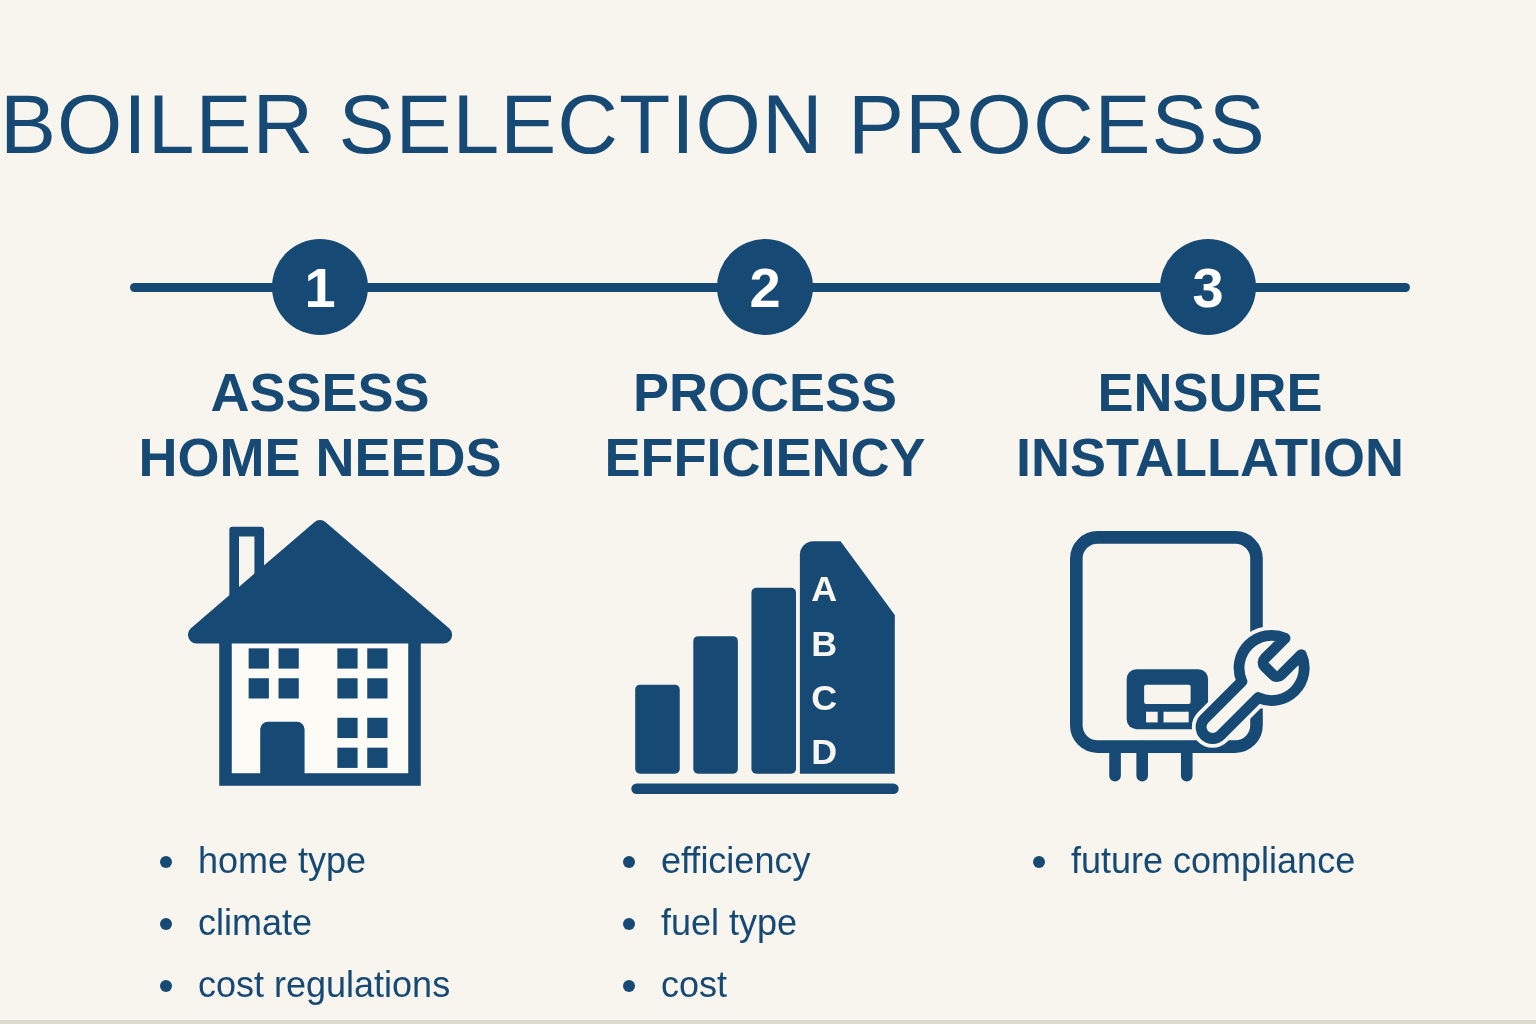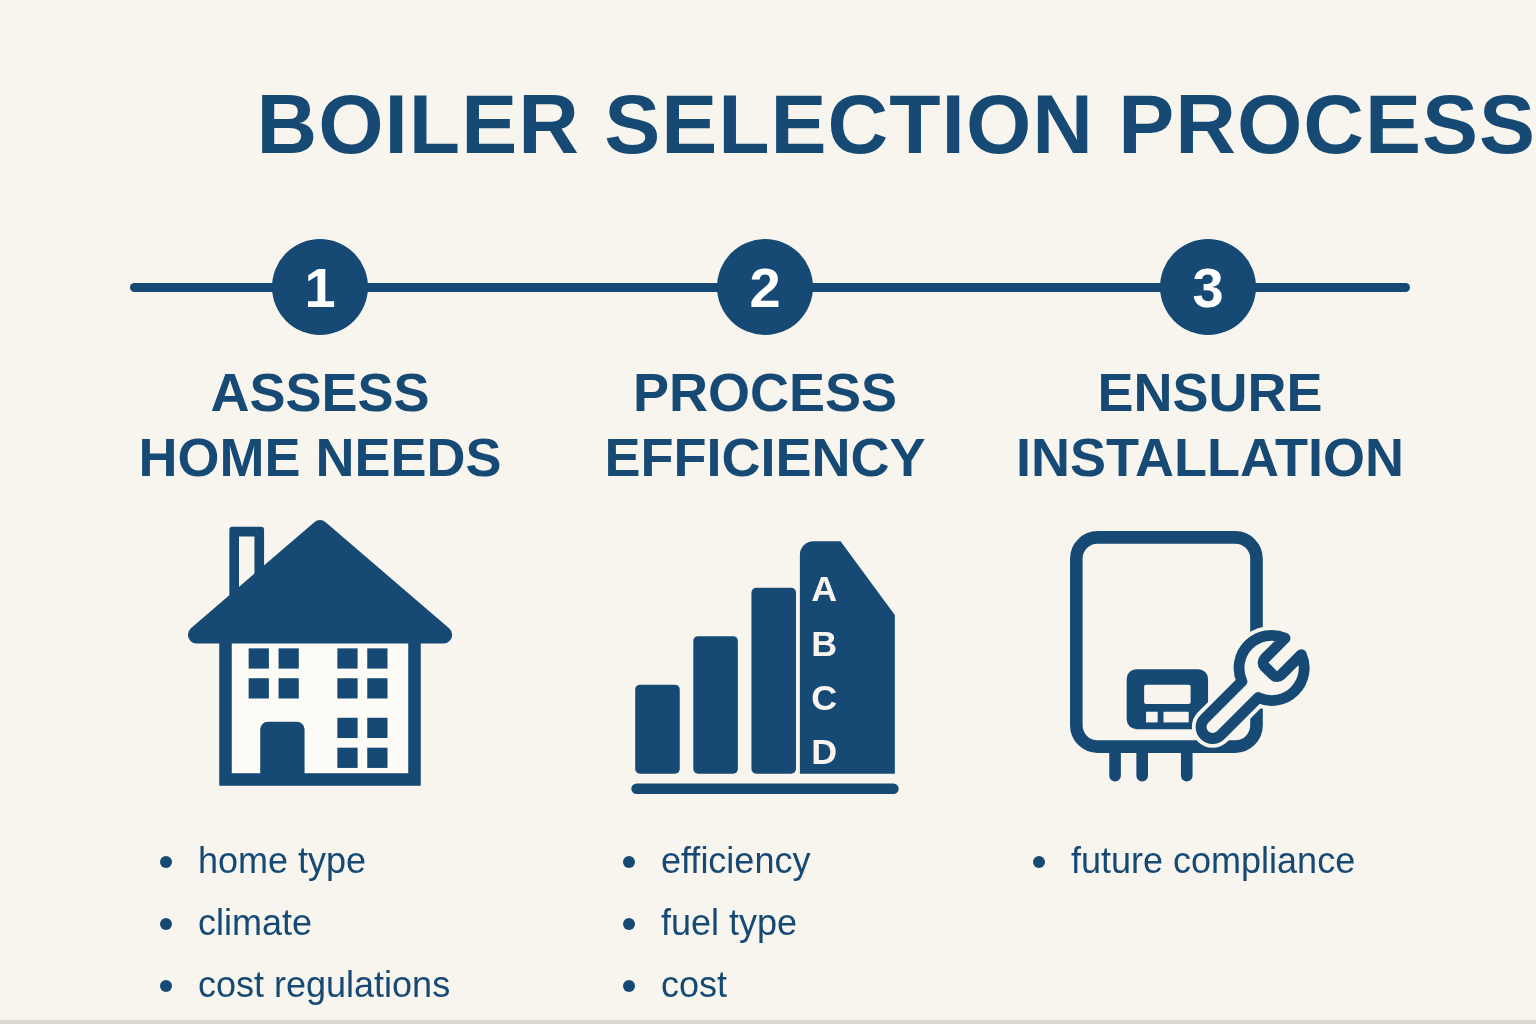--- a/index.html
+++ b/index.html
@@ -9,23 +9,23 @@
     font-family: "Liberation Sans", sans-serif;
     color: #164a74;
     overflow: hidden;
     position: relative;
   }
   .canvas { position: absolute; inset: 0; }
 
   .title {
     position: absolute;
     top: 76px; left: 0; width: 100%;
-    text-align: right;
+    text-align: left;
     font-size: 84px;
-    font-weight: 700;
+    font-weight: 400;
     letter-spacing: 1px;
     color: #164a74;
   }
 
   .timeline-line {
     position: absolute;
     top: 283px; left: 130px; width: 1280px; height: 9px;
     background: #164a74;
     border-radius: 5px;
   }

